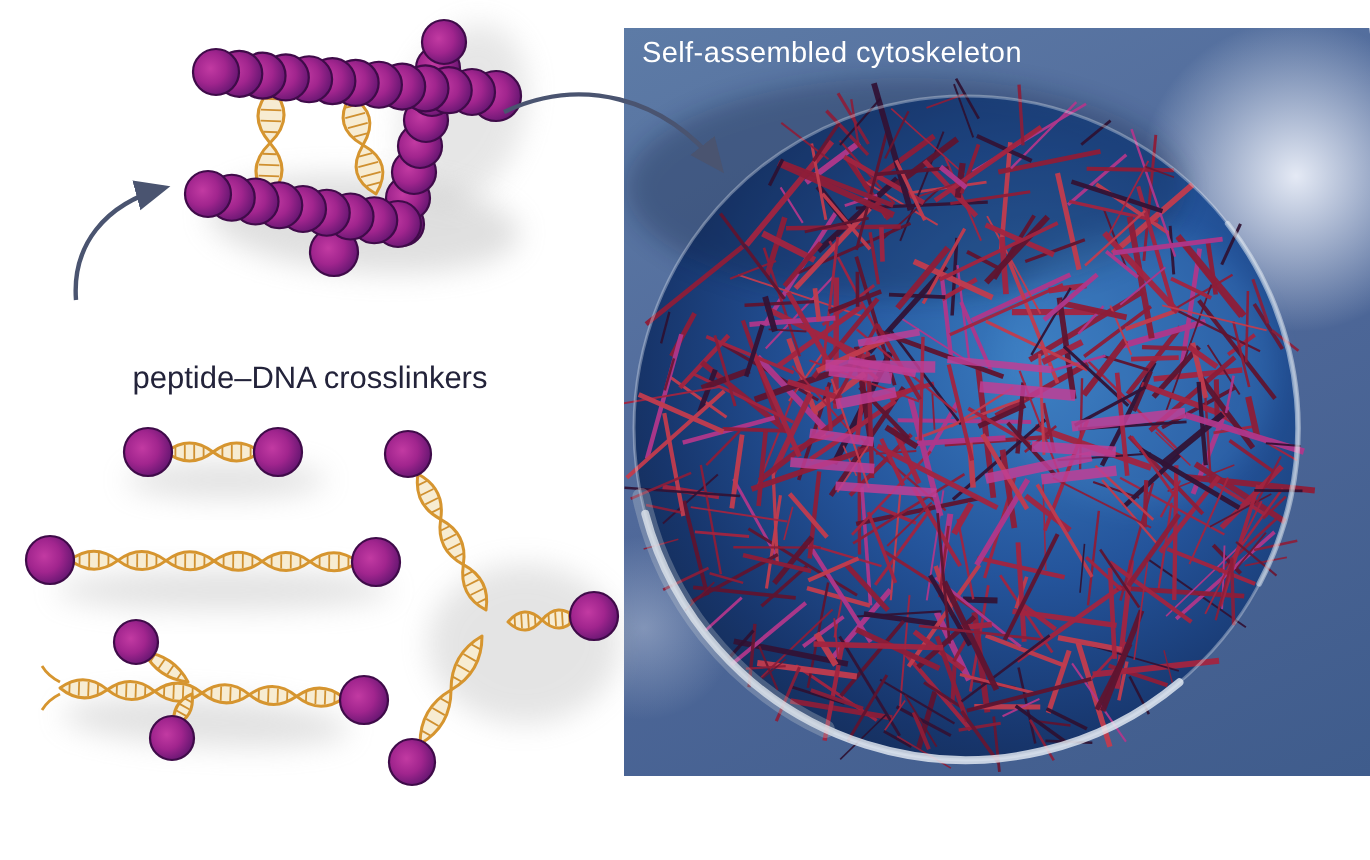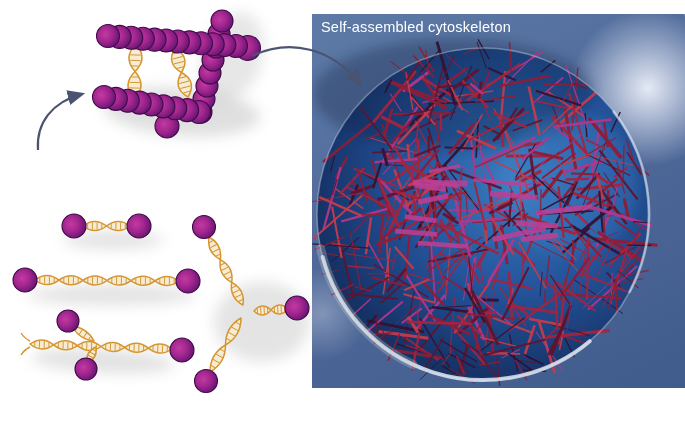--- a/index.html
+++ b/index.html
@@ -787,15 +787,16 @@
           <line x1="56.039004273809155" y1="-2.3615999999999993" x2="56.039004273809155" y2="2.3615999999999993" stroke="#cf9030" stroke-width="0.9"></line>
         </g>
         <circle cx="206" cy="381" r="11.5" fill="url(#beadGrad)" stroke="#3f0b49" stroke-width="1.1"></circle>
       </g>
       <path d="M38 150 C36 123 52 102 82 94" fill="none" stroke="#4a5470" stroke-width="2.2" marker-end="url(#ah)"></path>
       <path d="M252 56 C290 38 332 48 360 84" fill="none" stroke="#4a5470" stroke-width="2.2" marker-end="url(#ah)"></path>
     </svg>
 
   <div class="caption">
     <br>
+    <span>peptide–DNA crosslinkers</span>
   </div>
 
 </div>
 
 </body></html>

